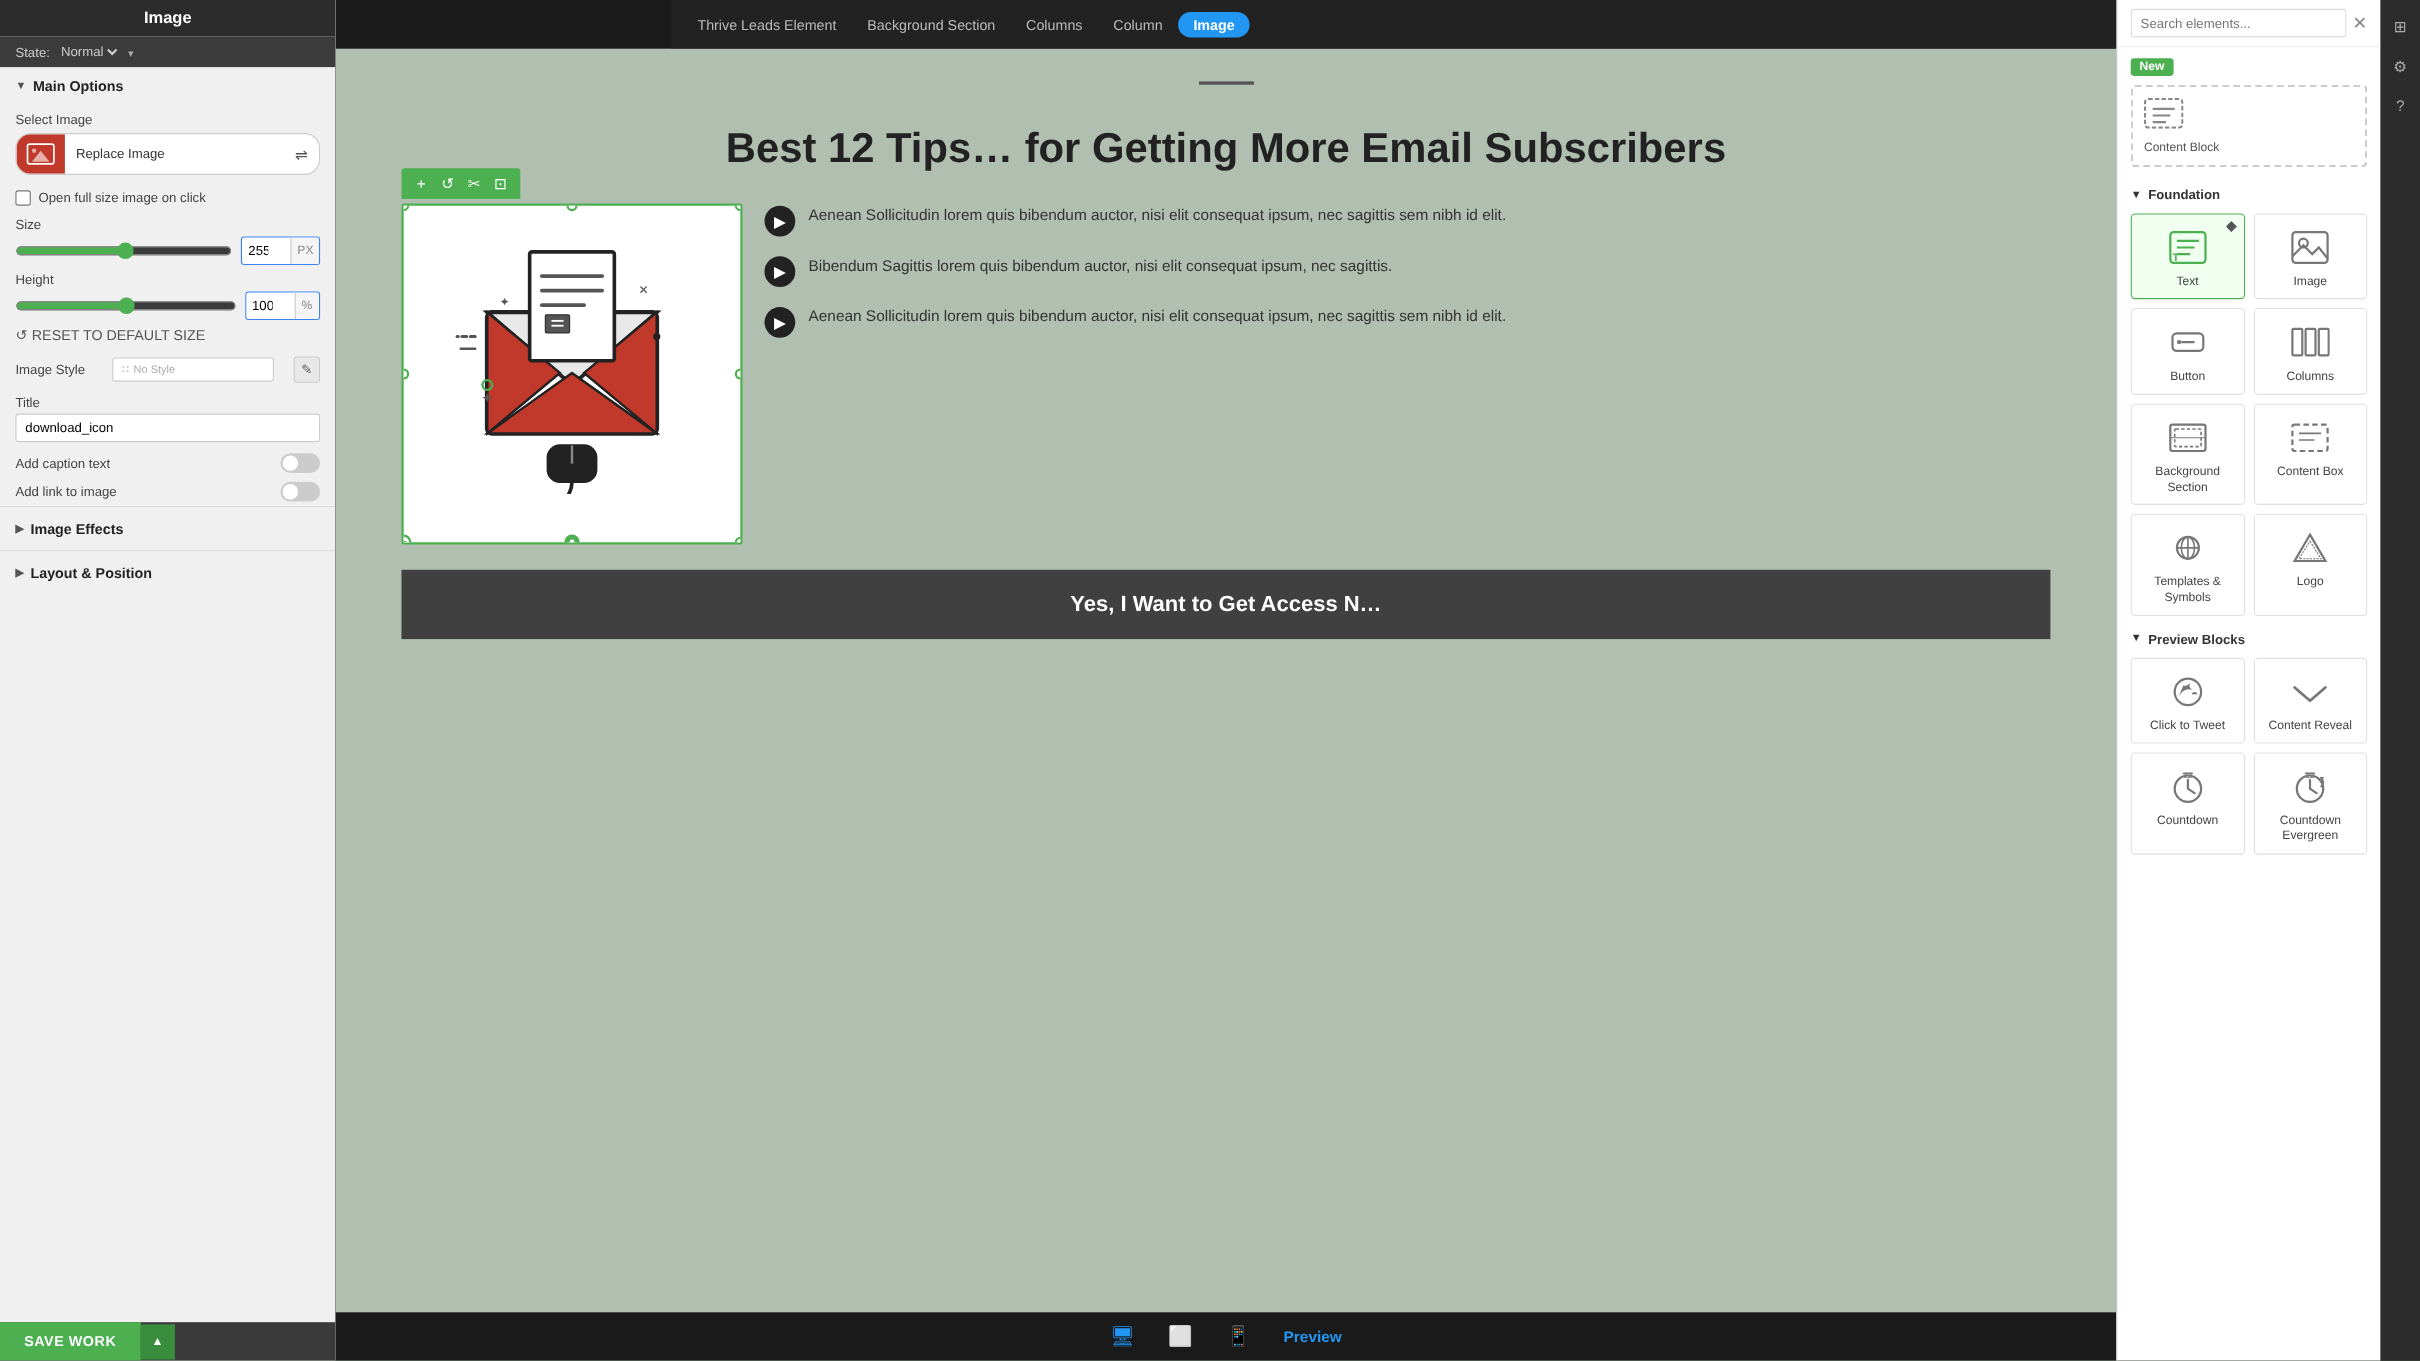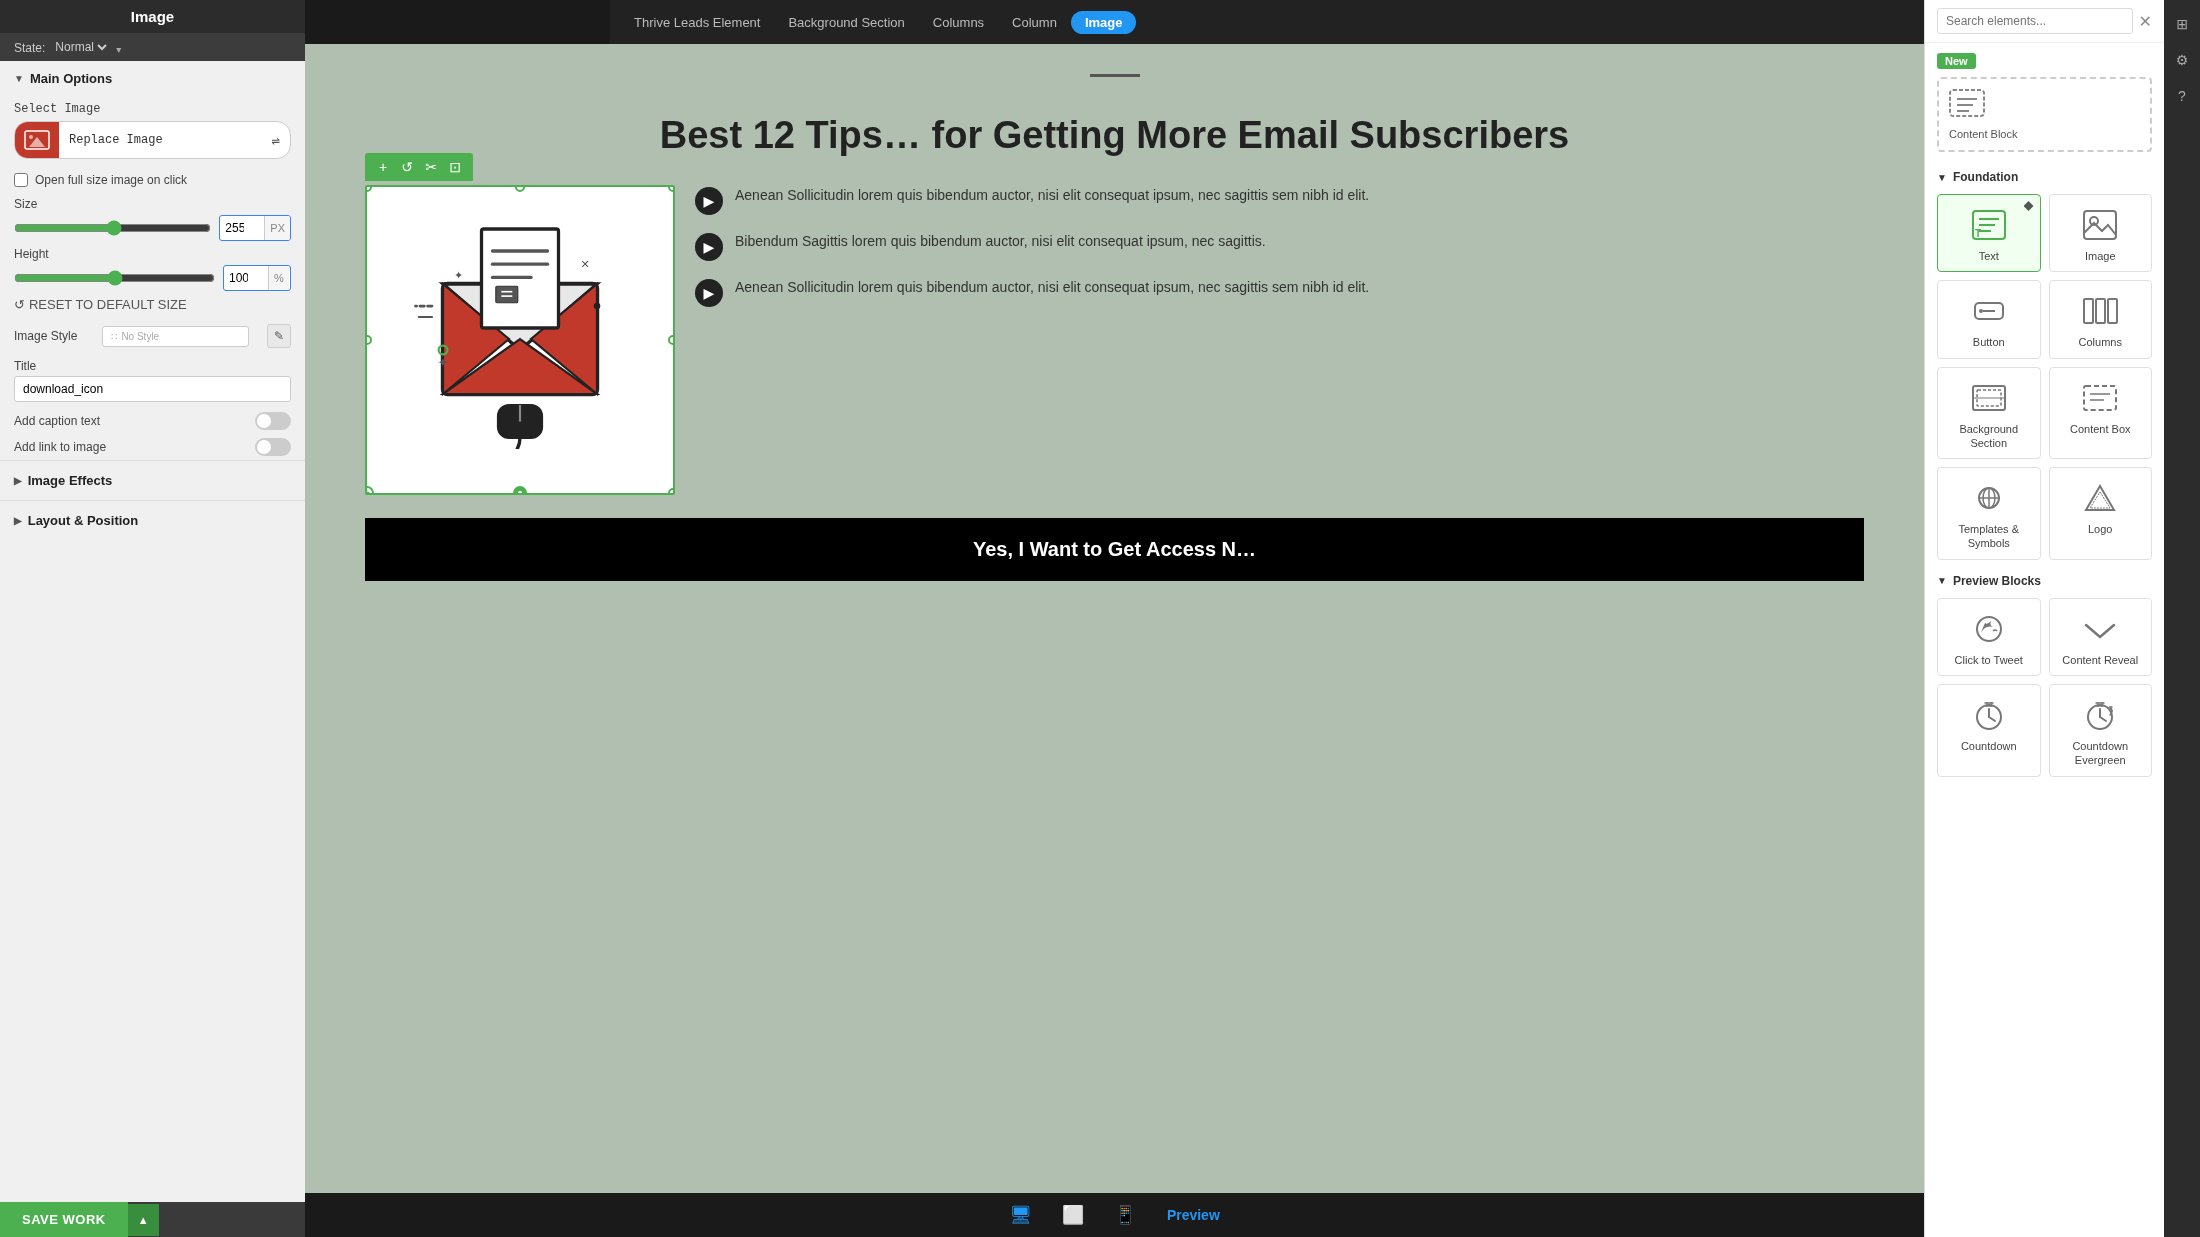--- a/index.html
+++ b/index.html
@@ -56,21 +56,20 @@
       color: #222;
       cursor: pointer;
     }
     .section-header .arrow {
       font-size: 10px;
       color: #555;
     }
 
     .field-group {
       padding: 6px 14px 10px;
-      font-family: Liberation Mono, monospace;
     }
     .field-label {
       font-size: 12px;
       color: #444;
       margin-bottom: 5px;
     }
     .replace-image-btn {
       display: flex;
       align-items: center;
       border: 1px solid #ccc;
@@ -390,21 +389,21 @@
       min-width: 28px;
       margin-top: 2px;
     }
     .bullet-text {
       font-size: 14px;
       color: #333;
       line-height: 1.5;
     }
 
     #cta-button {
-      background: #000000;
+      background: #404040;
       color: #fff;
       text-align: center;
       padding: 20px 30px;
       font-size: 20px;
       font-weight: 600;
       cursor: pointer;
       width: 100%;
     }
 
     #bottom-bar {

